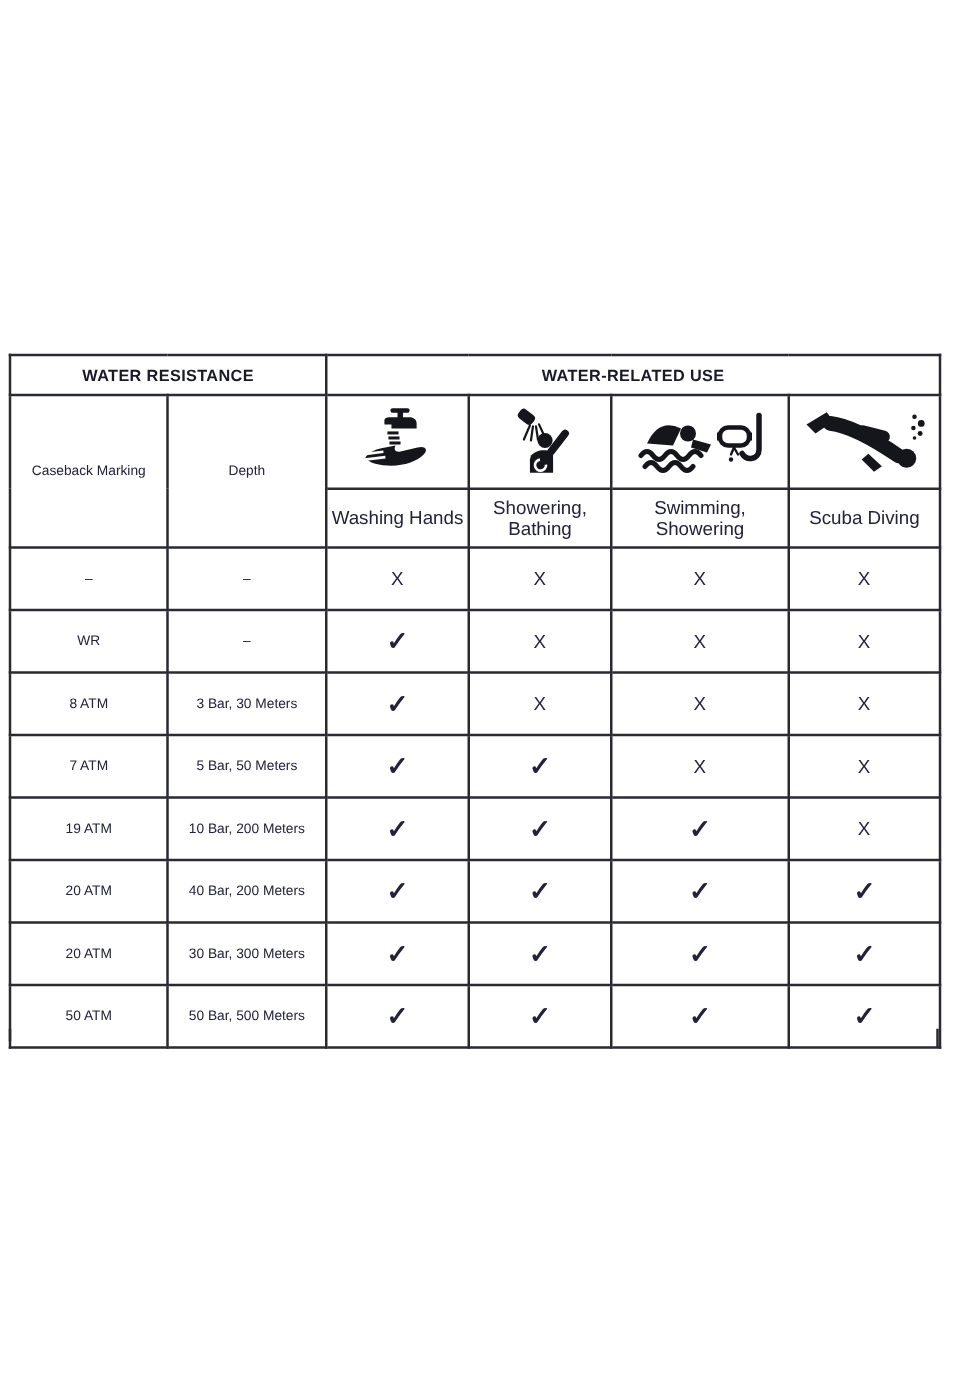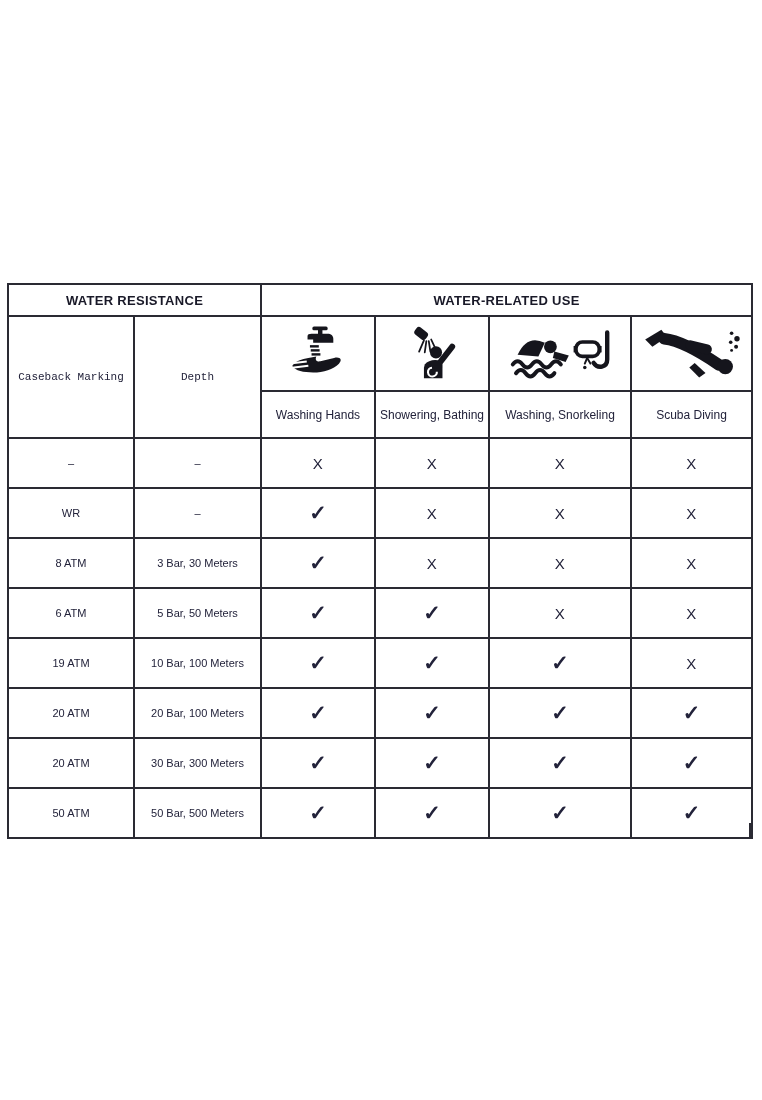--- a/index.html
+++ b/index.html
@@ -26,22 +26,22 @@
     overflow:hidden;
   }
   tr.title-row th{
     height:30px;
     font-size:13px;font-weight:bold;letter-spacing:.3px;
     color:#191928;
   }
   td.rowspan-head{
     font-size:11px;font-weight:400;color:#22223a;
   }
-  tr.icon-row td{height:73px;font-family:Liberation Mono, monospace;}
-  tr.label-row td{height:45px;font-size:12px;color:#22223a;}
+  tr.icon-row td{height:73px;}
+  tr.label-row td{height:45px;font-size:15px;color:#22223a;}
   tr.data-row td{height:48px;font-size:11px;color:#22223a;}
   td.mark{font-size:14px;color:#15151f;}
   td.mark.cross{font-size:15px;font-weight:400;letter-spacing:.5px;}
   td.mark.check{font-size:21px;font-weight:bold;transform:none;}
   .icon-box{display:flex;align-items:center;justify-content:center;height:100%;}
   .pictogram{fill:#15151c;stroke:none;display:block;}
   .stub{position:absolute;width:2px;background:#2a2a33;}
   .stub-left{left:7px;top:823px;height:10px;}
   .stub-right{left:749px;top:823px;height:15px;}
 </style>
@@ -145,21 +145,21 @@
             <circle cx="104" cy="22" r="2.2"></circle>
             <circle cx="99" cy="26" r="1.6"></circle>
           </svg>
         </div>
       </td>
     </tr>
 
     <tr class="label-row">
       <td>Washing Hands</td>
       <td>Showering, Bathing</td>
-      <td>Washing, Snorkeling</td>
+      <td>Swimming, Showering</td>
       <td>Scuba Diving</td>
     </tr>
 
     <tr class="data-row">
       <td>–</td>
       <td>–</td>
       <td class="mark cross">X</td>
       <td class="mark cross">X</td>
       <td class="mark cross">X</td>
       <td class="mark cross">X</td>
@@ -174,38 +174,38 @@
     </tr>
     <tr class="data-row">
       <td>8 ATM</td>
       <td>3 Bar, 30 Meters</td>
       <td class="mark check">✓</td>
       <td class="mark cross">X</td>
       <td class="mark cross">X</td>
       <td class="mark cross">X</td>
     </tr>
     <tr class="data-row">
-      <td>6 ATM</td>
+      <td>7 ATM</td>
       <td>5 Bar, 50 Meters</td>
       <td class="mark check">✓</td>
       <td class="mark check">✓</td>
       <td class="mark cross">X</td>
       <td class="mark cross">X</td>
     </tr>
     <tr class="data-row">
       <td>19 ATM</td>
-      <td>10 Bar, 100 Meters</td>
+      <td>10 Bar, 200 Meters</td>
       <td class="mark check">✓</td>
       <td class="mark check">✓</td>
       <td class="mark check">✓</td>
       <td class="mark cross">X</td>
     </tr>
     <tr class="data-row">
       <td>20 ATM</td>
-      <td>20 Bar, 100 Meters</td>
+      <td>40 Bar, 200 Meters</td>
       <td class="mark check">✓</td>
       <td class="mark check">✓</td>
       <td class="mark check">✓</td>
       <td class="mark check">✓</td>
     </tr>
     <tr class="data-row">
       <td>20 ATM</td>
       <td>30 Bar, 300 Meters</td>
       <td class="mark check">✓</td>
       <td class="mark check">✓</td>

